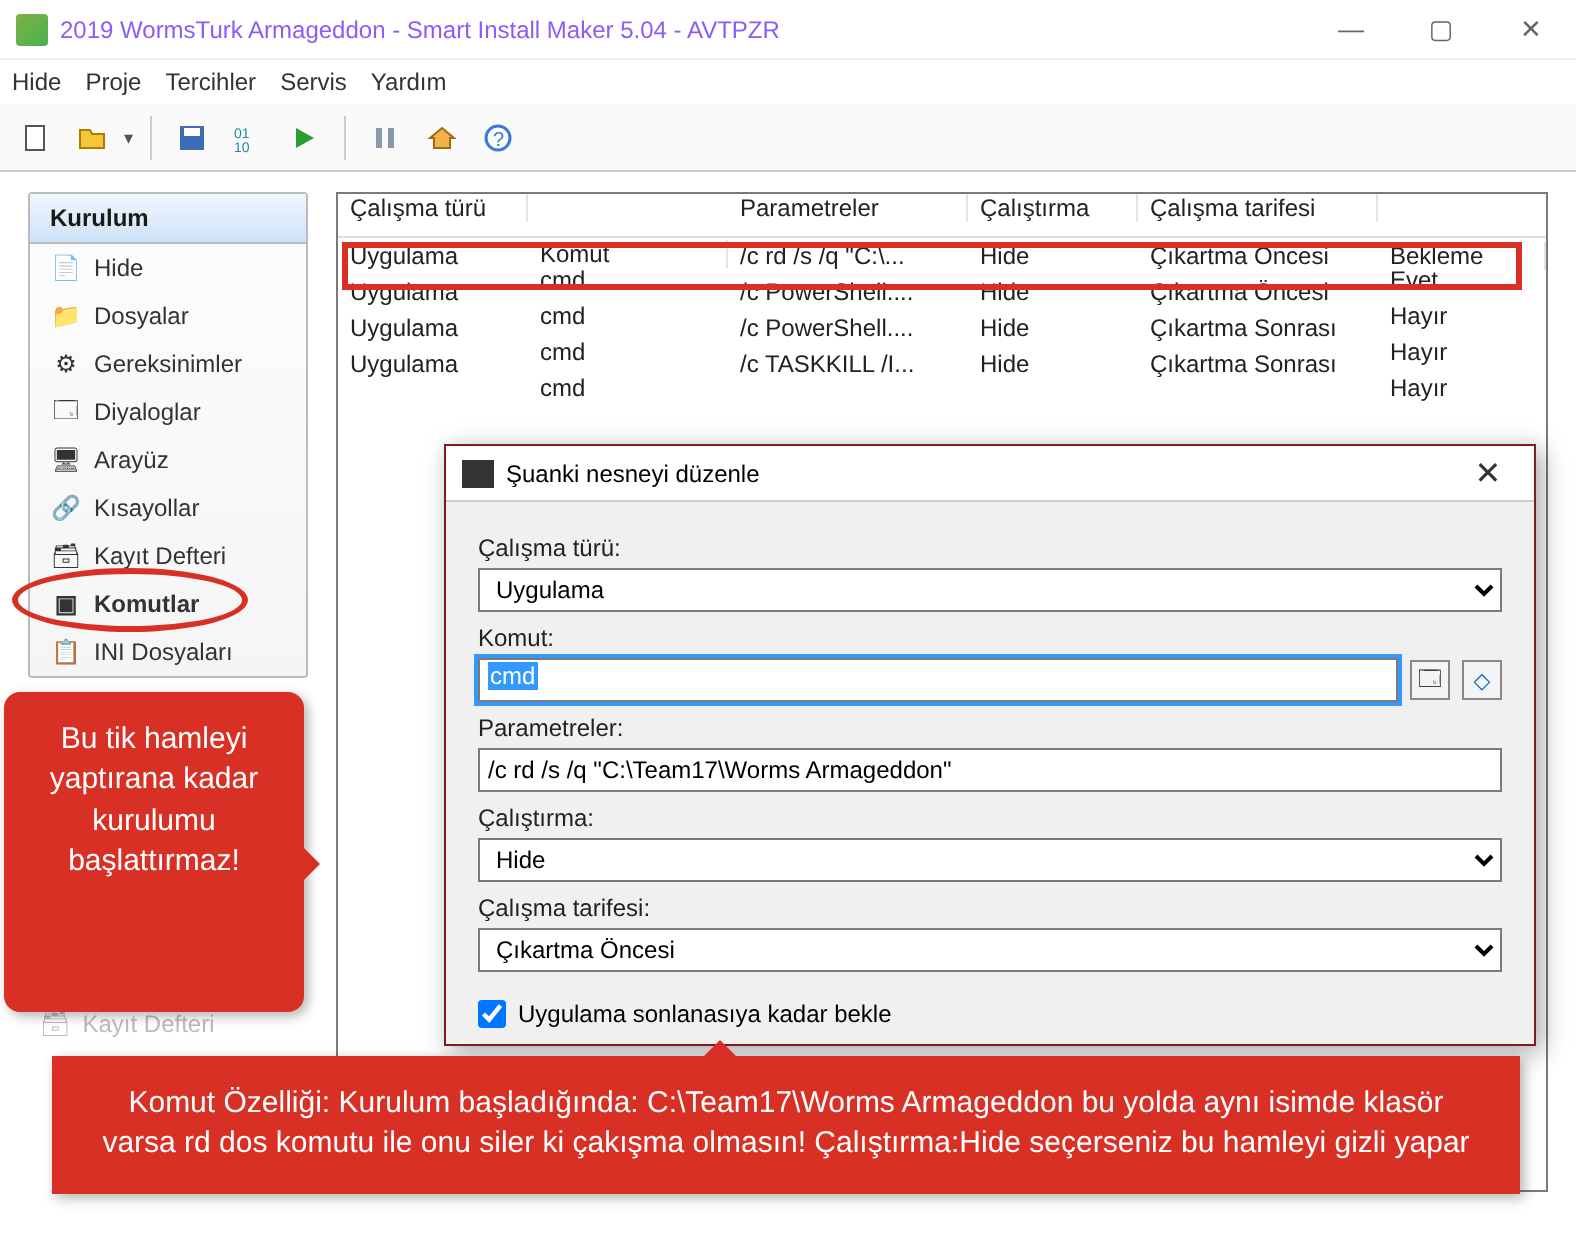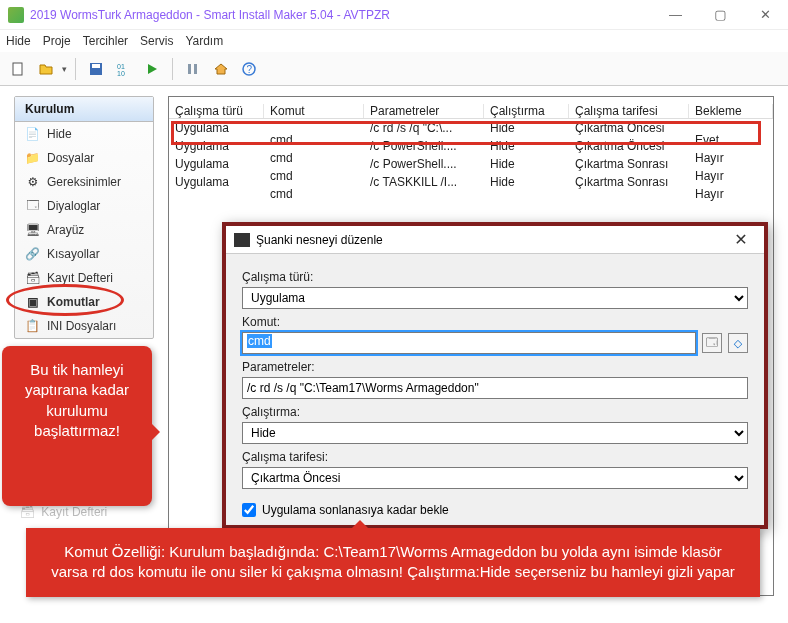--- a/index.html
+++ b/index.html
@@ -23,29 +23,29 @@
   .sidebar { width: 162px; padding: 10px 0 0 14px; }
   .panel { background: linear-gradient(#fdfdfd,#f5f5f5); border: 1px solid #bbb; border-radius: 2px; width: 140px; }
   .panel-header { background: linear-gradient(#f0f6fd,#cfe2f7); font-size: 12px; font-weight: bold; color: #1a1a1a; padding: 5px 10px; border-bottom: 1px solid #bbb; }
   .side-item { display: flex; align-items: center; gap: 6px; padding: 4px 10px; font-size: 12px; color: #333; cursor: default; }
   .side-item .sicon { width: 16px; height: 16px; display: inline-flex; align-items: center; justify-content: center; font-size: 12px; }
   .side-item.active { font-weight: bold; }
   .side-circle { position: absolute; border: 3px solid #d93025; border-radius: 50%; width: 118px; height: 32px; left: 6px; top: 284px; pointer-events: none; }
 
   .main { flex: 1; padding: 10px 14px 10px 6px; position: relative; }
   .listbox { border: 1px solid #7a7a7a; background: #fff; height: 500px; position: relative; }
-  .cols { display: flex; font-size: 12px; color: #222; border-bottom: 1px solid #ddd; height: 22px; align-items: flex-end; }
+  .cols { display: flex; font-size: 12px; color: #222; border-bottom: 1px solid #ddd; height: 22px; align-items: flex-start; }
   .cols div { padding: 0 6px; border-right: 1px solid #e5e5e5; }
   .rows { font-size: 12px; color: #222; }
   .row { display: flex; height: 18px; align-items: center; }
   .row div { padding: 0 6px; white-space: nowrap; overflow: hidden; }
   .c1 { width: 95px; } .c2 { width: 100px; margin-top: 23px; } .c3 { width: 120px; } .c4{ width:85px; } .c5 { width: 120px; } .c6 { flex:1;margin-top:24px; }
   .row-hi { position: absolute; border: 3px solid #d93025; width: 590px; height: 24px; left: 2px; top: 24px; pointer-events: none; }
 
-  .dialog { position: absolute; left: 222px; top: 222px; width: 546px; background: #f0f0f0; border: 4px solid #7f1d1d; box-shadow: 3px 3px 12px rgba(0,0,0,.35); }
+  .dialog { position: absolute; left: 222px; top: 222px; width: 546px; background: #f0f0f0; border: 1px solid #7f1d1d; box-shadow: 3px 3px 12px rgba(0,0,0,.35); }
   .dlg-title { background: #fff; height: 28px; display: flex; align-items: center; padding: 0 8px; border-bottom: 1px solid #ccc; }
   .dlg-title .dicon { width: 16px; height: 14px; background: #333; margin-right: 6px; }
   .dlg-title span { flex: 1; font-size: 12px; }
   .dlg-close { width: 30px; text-align: center; font-size: 16px; color: #333; }
   .dlg-body { padding: 10px 16px 8px; }
   .fld-label { font-size: 12px; color: #222; margin: 6px 0 3px; }
   .fld-input, .fld-select { width: 100%; height: 22px; font-size: 12px; padding: 1px 4px; border: 1px solid #7a7a7a; background: #fff; }
   .fld-row { display: flex; gap: 6px; align-items: center; }
   .fld-row .fld-input { flex: 1; }
   .mini-btn { width: 20px; height: 20px; border: 1px solid #888; background: #f4f4f4; display: flex; align-items:center; justify-content:center; font-size: 11px; }

